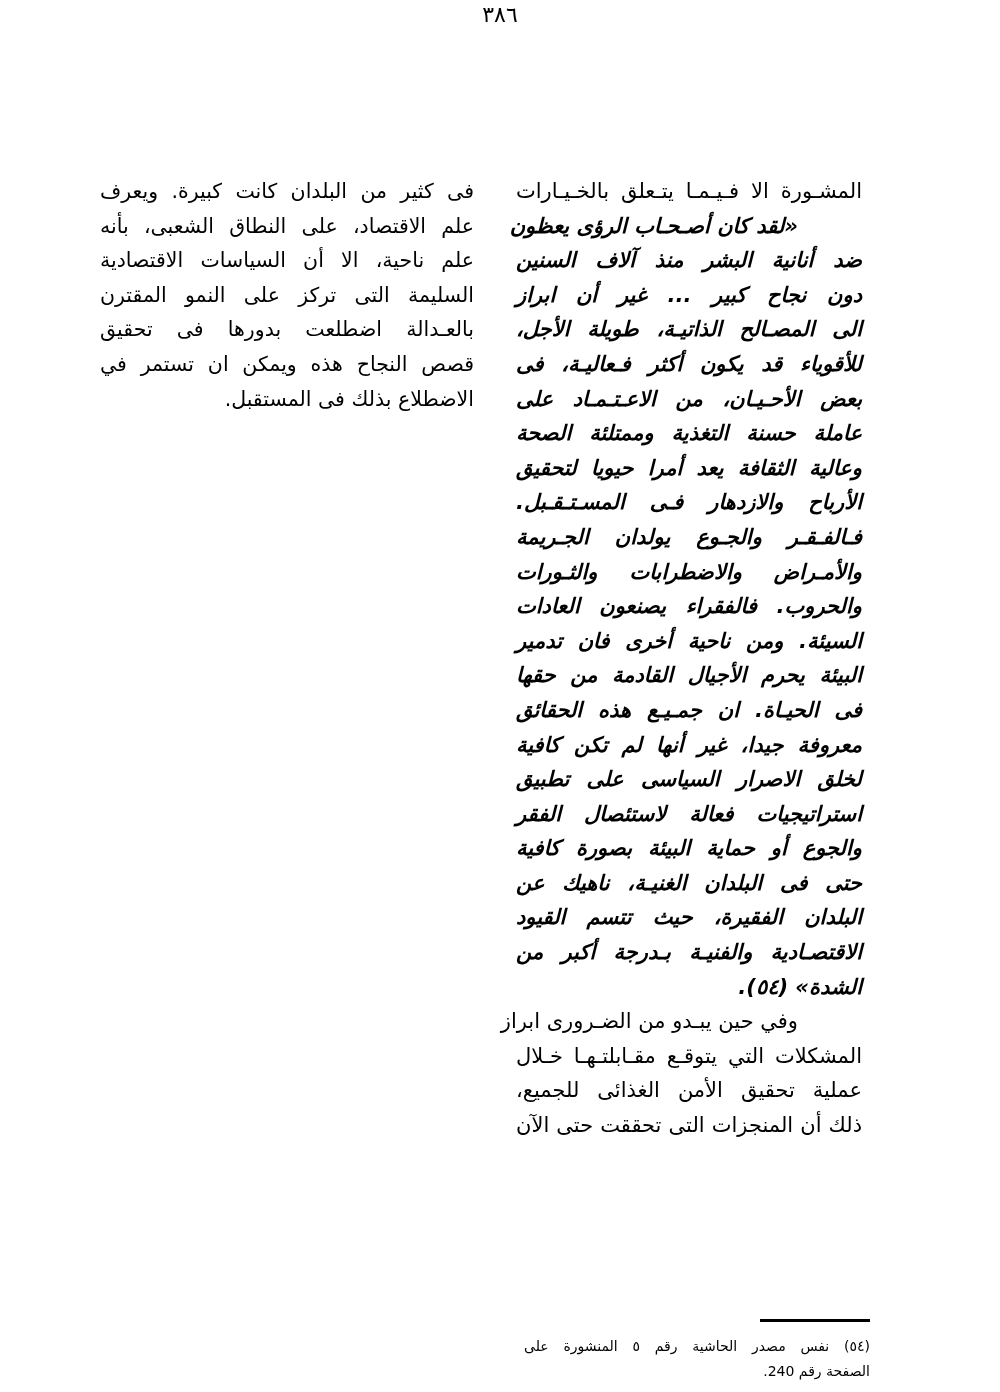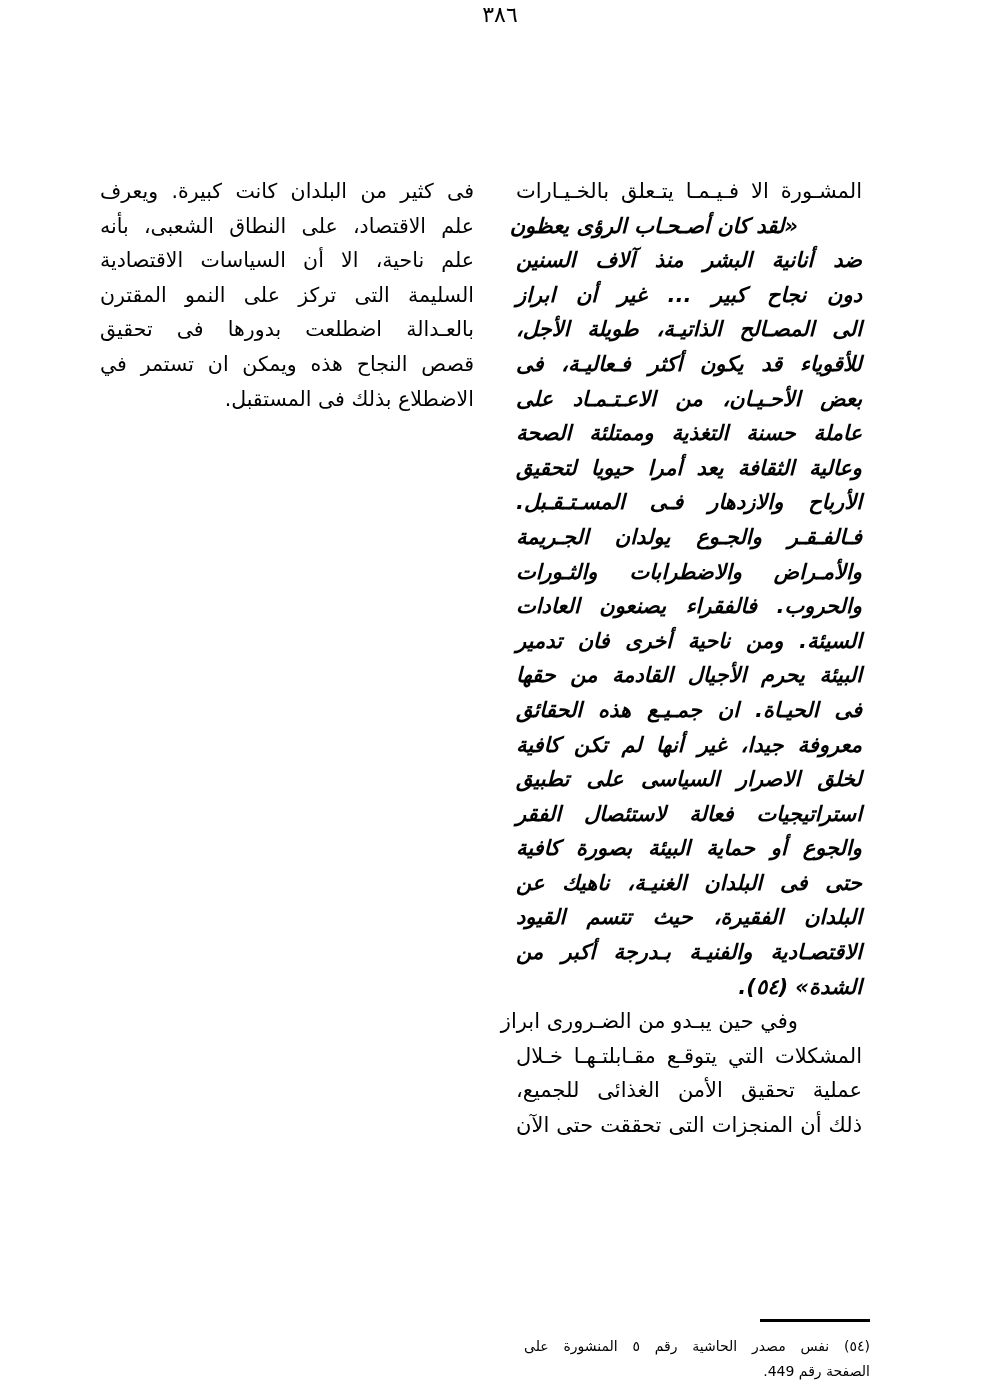--- a/index.html
+++ b/index.html
@@ -84,14 +84,14 @@
   <span class="line">علم ناحية، الا أن السياسات الاقتصادية</span>
   <span class="line">السليمة التى تركز على النمو المقترن</span>
   <span class="line">بالعـدالة اضطلعت بدورها فى تحقيق</span>
   <span class="line">قصص النجاح هذه ويمكن ان تستمر في</span>
   <span class="line last">الاضطلاع بذلك فى المستقبل.</span>
 </div>
 
 <div class="footnote-rule"></div>
 <div class="footnote">
   <span class="fl">(٥٤)  نفس مصدر الحاشية رقم ٥ المنشورة على</span>
-  <span class="fl last">الصفحة رقم 449.</span>
+  <span class="fl last">الصفحة رقم 240.</span>
 </div>
 
 </body></html>

